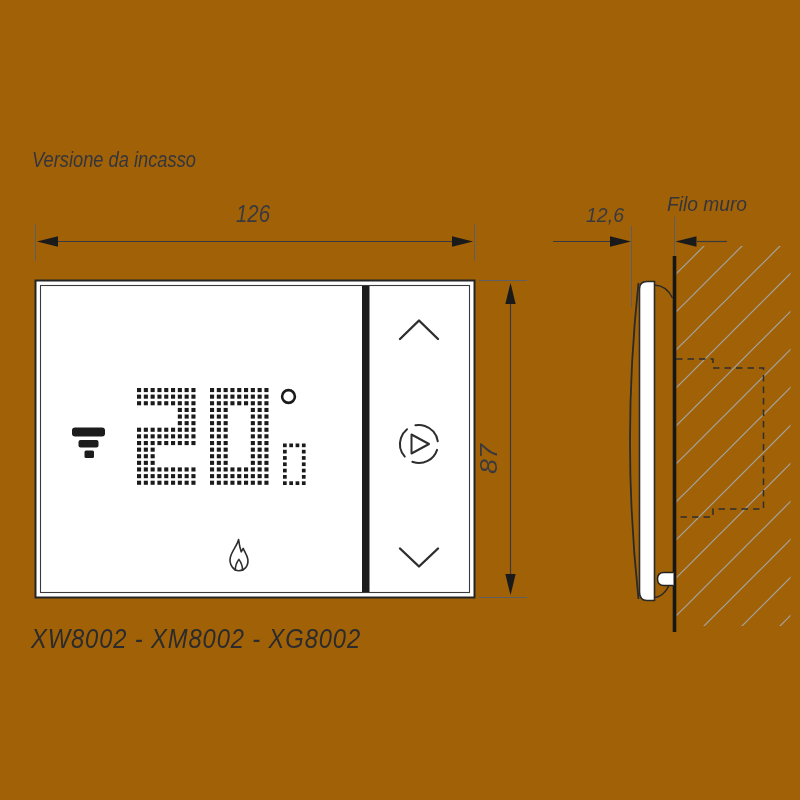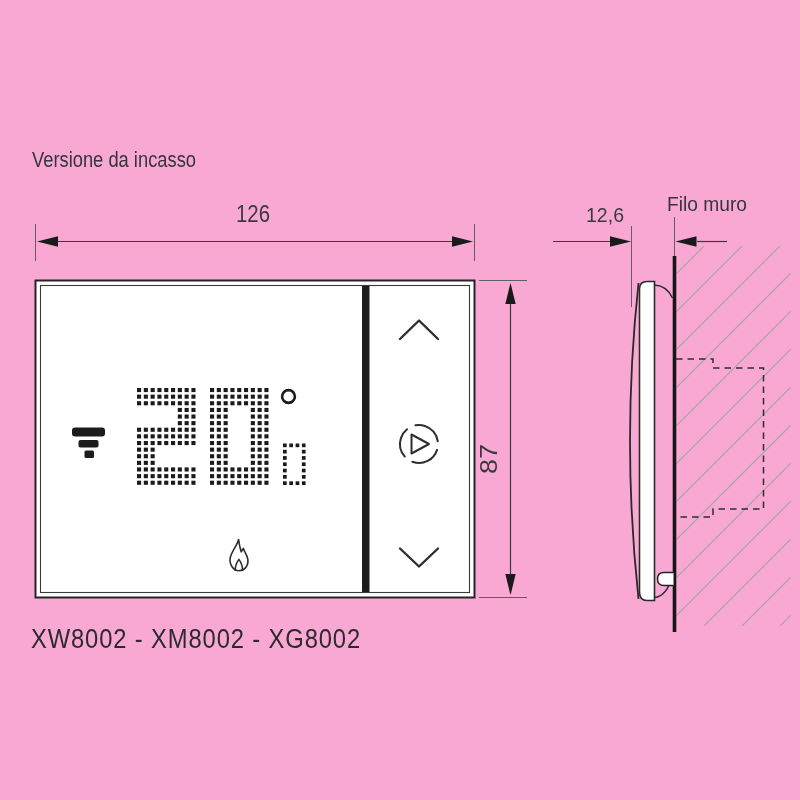--- a/index.html
+++ b/index.html
@@ -1,16 +1,16 @@
 <!DOCTYPE html>
 <html><head>
 <meta charset="utf-8">
 <style>
   html,body{margin:0;padding:0;background:#ffffff;}
-  .stage{width:800px;height:800px;position:relative;background:#f9a8d4;overflow:hidden;}
+  .stage{width:800px;height:800px;position:relative;background:#a16207;overflow:hidden;font-style:italic;}
   svg{display:block;}
   text{font-family:"Liberation Sans","DejaVu Sans",sans-serif;fill:#35353d;}
   .dim-text{fill:#3a3a3e;}
   .codes{fill:#2b2b2d;letter-spacing:1px;}
 </style>
 </head>
 <body>
 
 <div class="stage">
 <svg width="800" height="800" viewBox="0 0 800 800" xmlns="http://www.w3.org/2000/svg">

